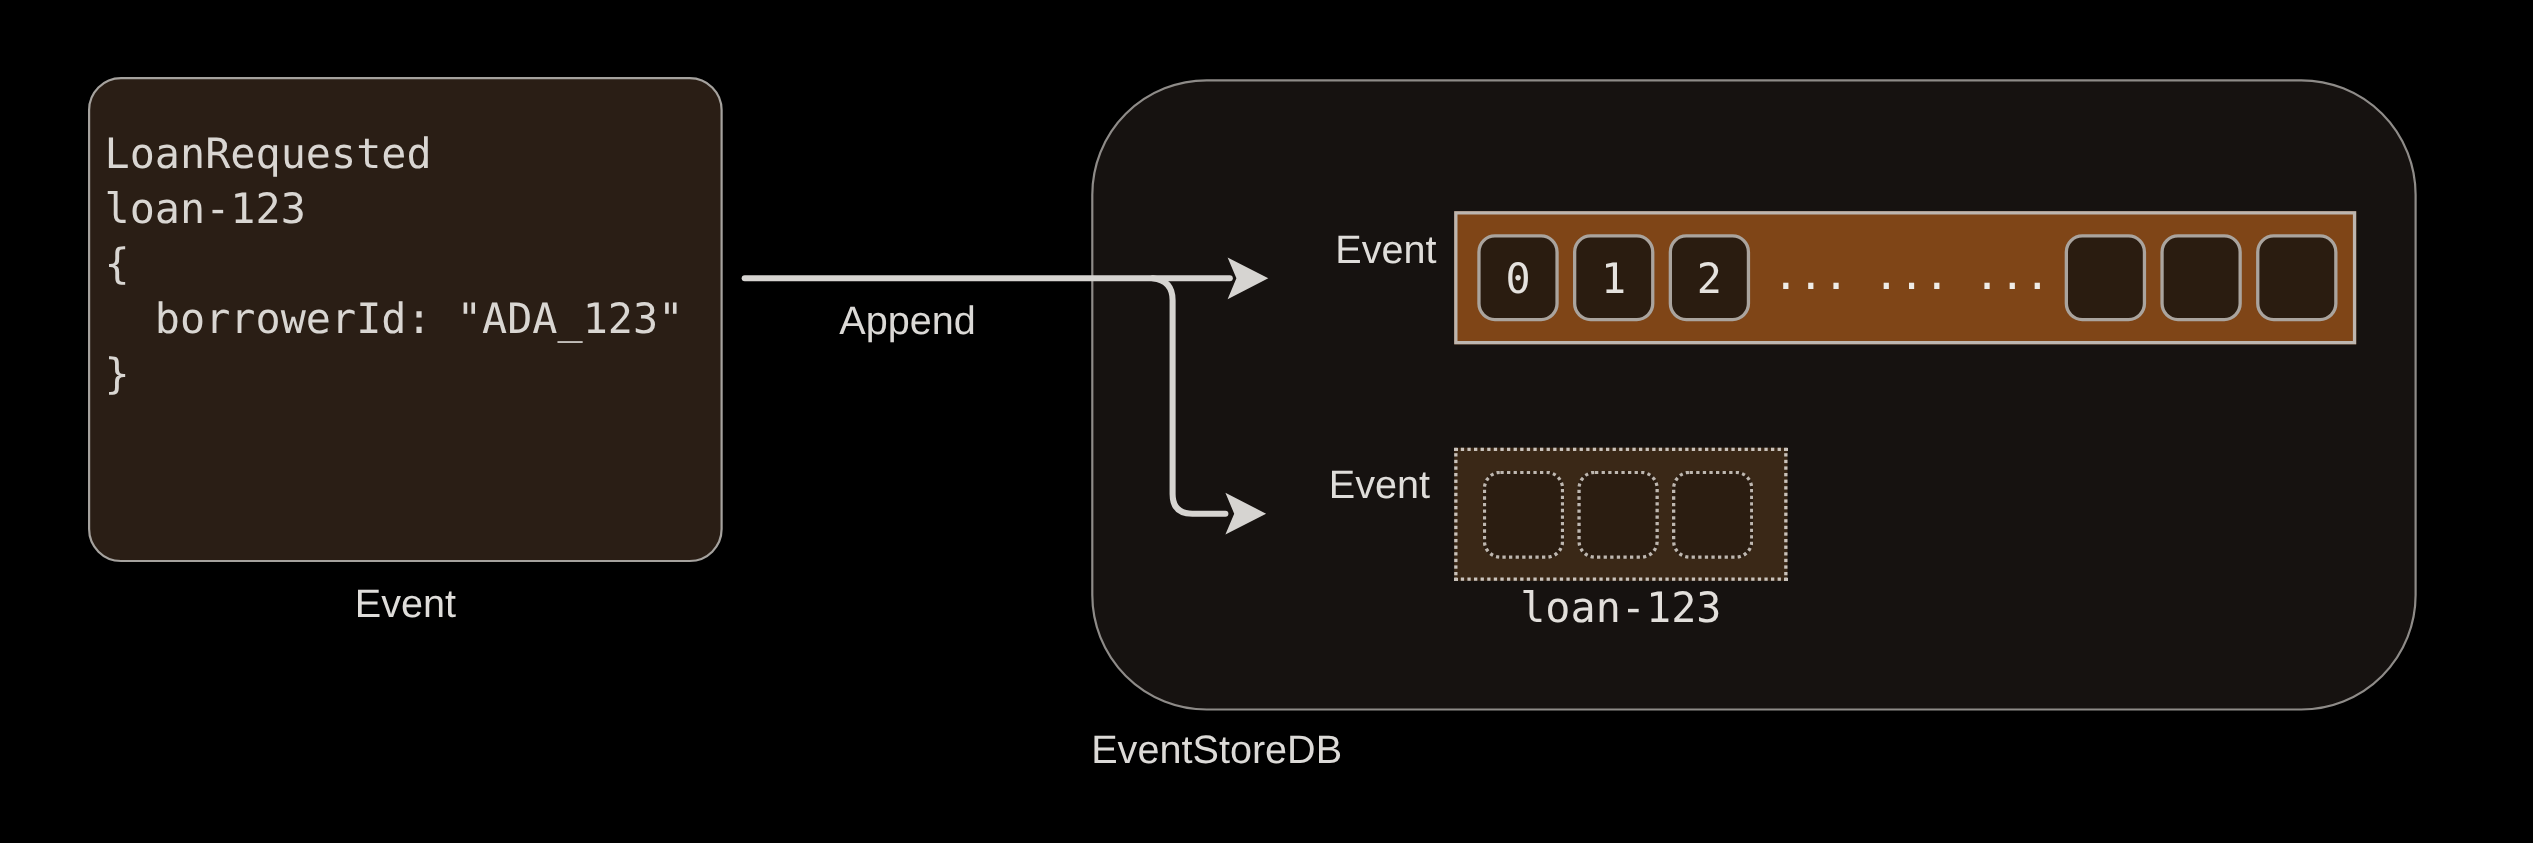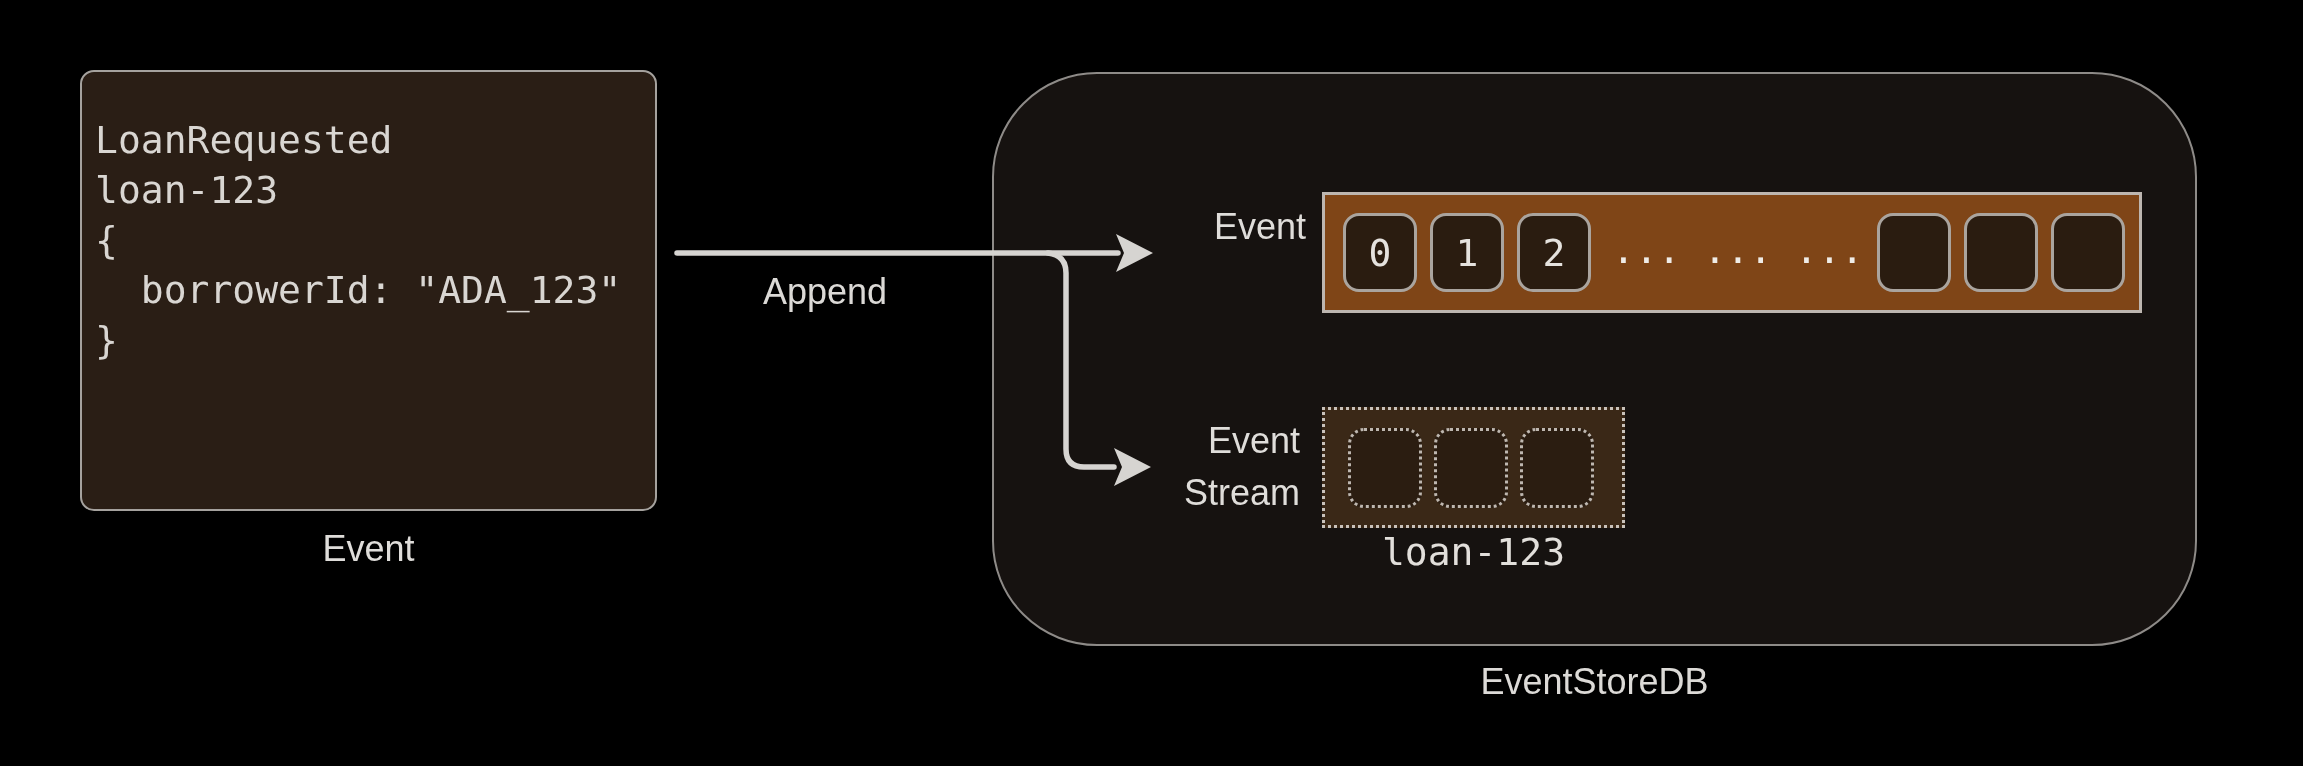--- a/index.html
+++ b/index.html
@@ -2,21 +2,21 @@
 <html><head>
 <meta charset="utf-8">
 <style>
   * { margin:0; padding:0; box-sizing:border-box; }
   html,body { width:2303px; height:766px; background:#000; overflow:hidden; }
   body { position:relative; font-family:"Liberation Sans", sans-serif; }
 
   
   .event-card {
     position:absolute; left:80px; top:70px; width:577px; height:441px;
-    background:#2a1e15; border:2.5px solid #a5a29e; border-radius:14px;
+    background:#2a1e15; border:2.5px solid #a5a29e; border-radius:30px;
   }
   .code {
     padding:43px 8px 0 13px;
     font-family:"DejaVu Sans Mono", monospace;
     font-size:38px; line-height:50px; color:#d9d6d2;
   }
   .code-line { white-space:pre; }
   .event-caption {
     position:absolute; left:80px; top:527px; width:577px;
     text-align:center; font-size:36px; line-height:44px; color:#dfddda;
@@ -28,21 +28,21 @@
     text-align:center; font-size:36px; line-height:44px; color:#dbd9d6;
   }
 
   
   .store {
     position:absolute; left:992px; top:72px; width:1205px; height:574px;
     background:#161210; border:2.5px solid #8e8b88; border-radius:105px;
   }
   .store-caption {
     position:absolute; left:992px; top:660px; width:1205px;
-    text-align:center; font-size:36px; line-height:44px; color:#dcdad7;
+    text-align:left; font-size:36px; line-height:44px; color:#dcdad7;
   }
 
   
   .log-label {
     position:absolute; left:1060px; top:201px; width:246px;
     text-align:right; font-size:36px; line-height:52px; color:#dfddda;
   }
   .log-bar {
     position:absolute; left:1322px; top:192px; width:820px; height:121px;
     background:#7f4517; border:3px solid #bdb6b0;
@@ -108,21 +108,20 @@
   <div class="cell">1</div>
   <div class="cell">2</div>
   <span class="dots">... ... ...</span>
   <div class="cell pushed"></div>
   <div class="cell"></div>
   <div class="cell"></div>
 </div>
 
 <div class="stream-label">
   <div>Event</div>
-  <div>Stream</div>
 </div>
 <div class="stream-rect">
   <div class="slot"></div>
   <div class="slot"></div>
   <div class="slot"></div>
 </div>
 <div class="stream-caption">loan-123</div>
 
 <div class="append-label">Append</div>
 

